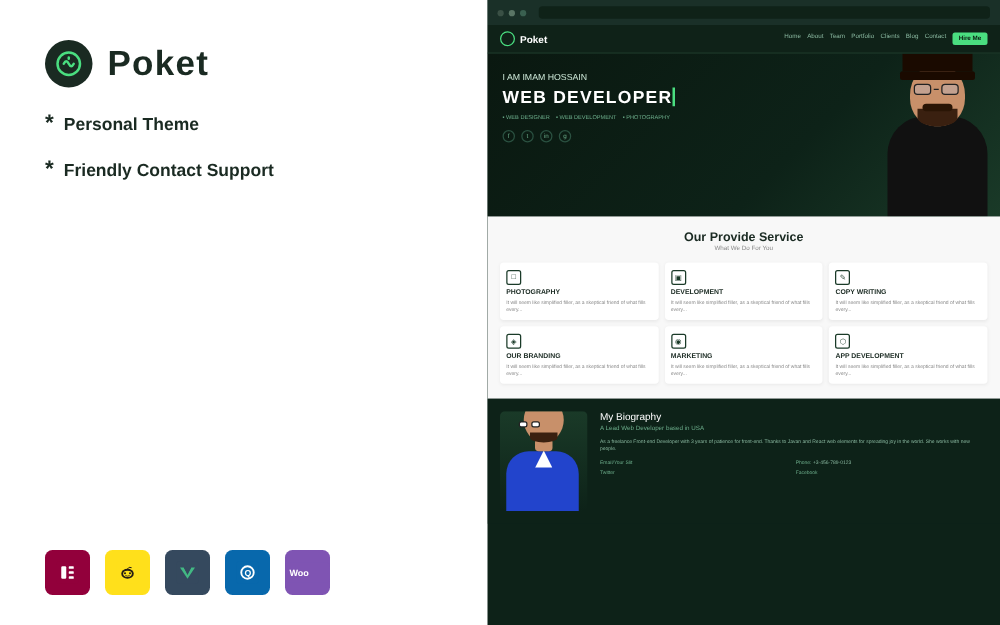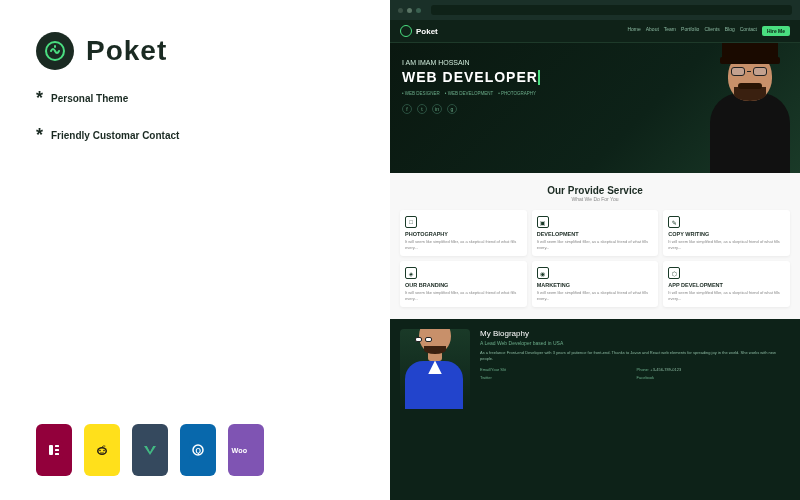--- a/index.html
+++ b/index.html
@@ -59,21 +59,21 @@
       line-height: 1.35;
       margin-bottom: 28px;
     }
 
     .features-list {
       list-style: none;
       margin-bottom: 28px;
     }
 
     .features-list li {
-      font-size: 10px;
+      font-size: 14px;
       font-weight: 600;
       color: #1a2a22;
       margin-bottom: 16px;
       display: flex;
       align-items: center;
       gap: 8px;
     }
 
     .features-list li::before {
       content: '*';
@@ -84,21 +84,21 @@
 
     .plugin-icons {
       display: flex;
       align-items: center;
       gap: 12px;
       margin-top: auto;
     }
 
     .plugin-icon {
       width: 36px;
-      height: 52px;
+      height: 36px;
       border-radius: 6px;
       display: flex;
       align-items: center;
       justify-content: center;
       font-size: 13px;
       font-weight: 700;
     }
 
     .plugin-icon.elementor {
       background: #92003b;
@@ -437,21 +437,21 @@
           <path d="M7 11 Q9 7 11 11 Q13 15 15 11" stroke="#4ade80" stroke-width="2" fill="none" stroke-linecap="round"></path>
           <path d="M11 7 L11 6" stroke="#4ade80" stroke-width="2" stroke-linecap="round"></path>
         </svg>
       </div>
       <span class="logo-text">Poket</span>
     </div>
 
 
     <ul class="features-list">
       <li>Personal Theme</li>
-      <li>Friendly Customar Contact</li>
+      <li>Friendly Contact Support</li>
     </ul>
   </div>
 
   <div class="plugin-icons">
     <div class="plugin-icon elementor">
       <svg width="18" height="18" viewBox="0 0 18 18" fill="none">
         <rect width="18" height="18" rx="3" fill="#92003b"></rect>
         <rect x="4" y="4" width="4" height="10" rx="1" fill="#fff"></rect>
         <rect x="10" y="4" width="4" height="2" rx="0.5" fill="#fff"></rect>
         <rect x="10" y="8" width="4" height="2" rx="0.5" fill="#fff"></rect>

